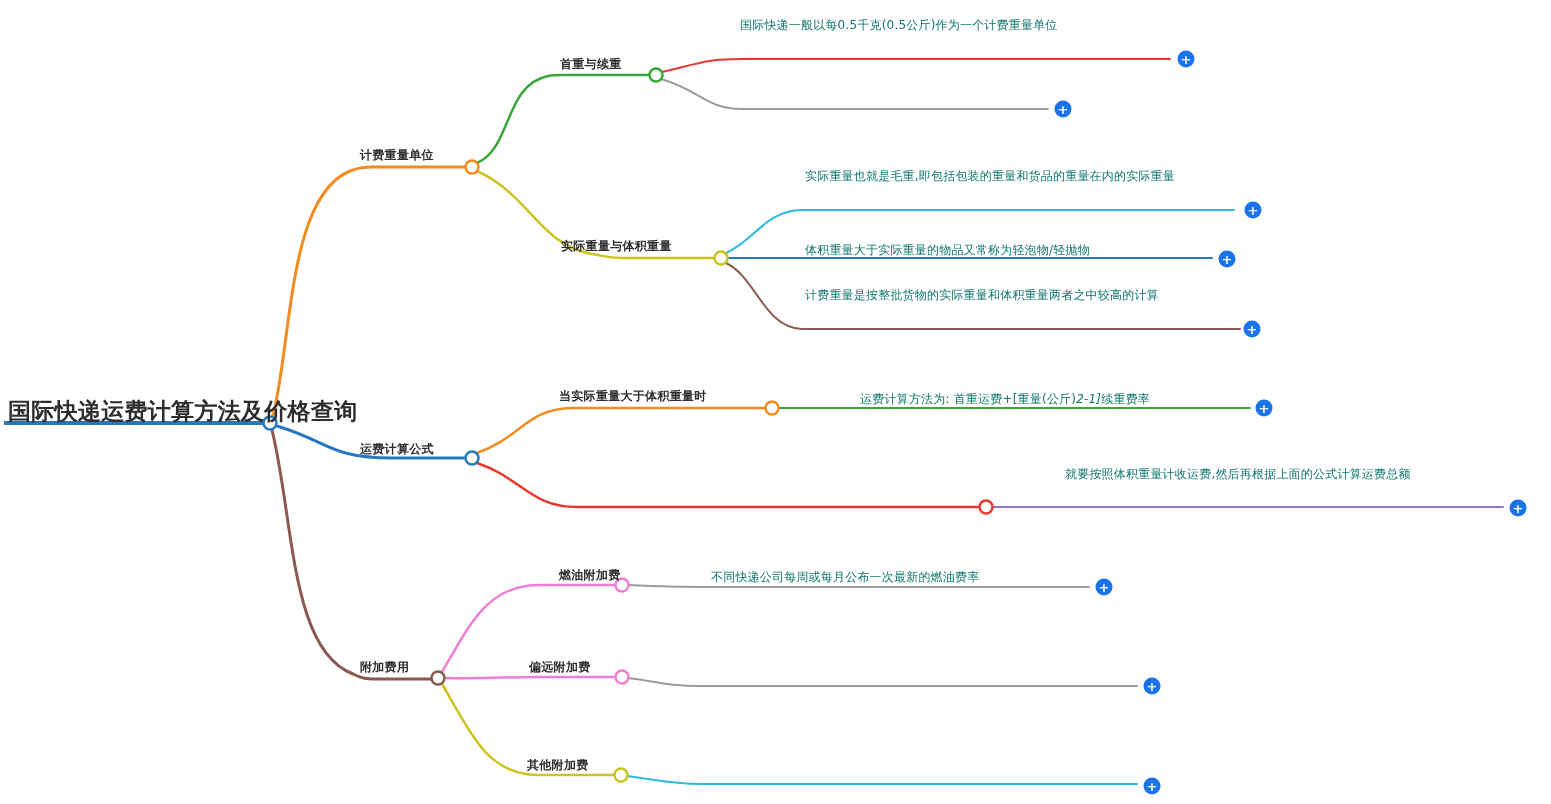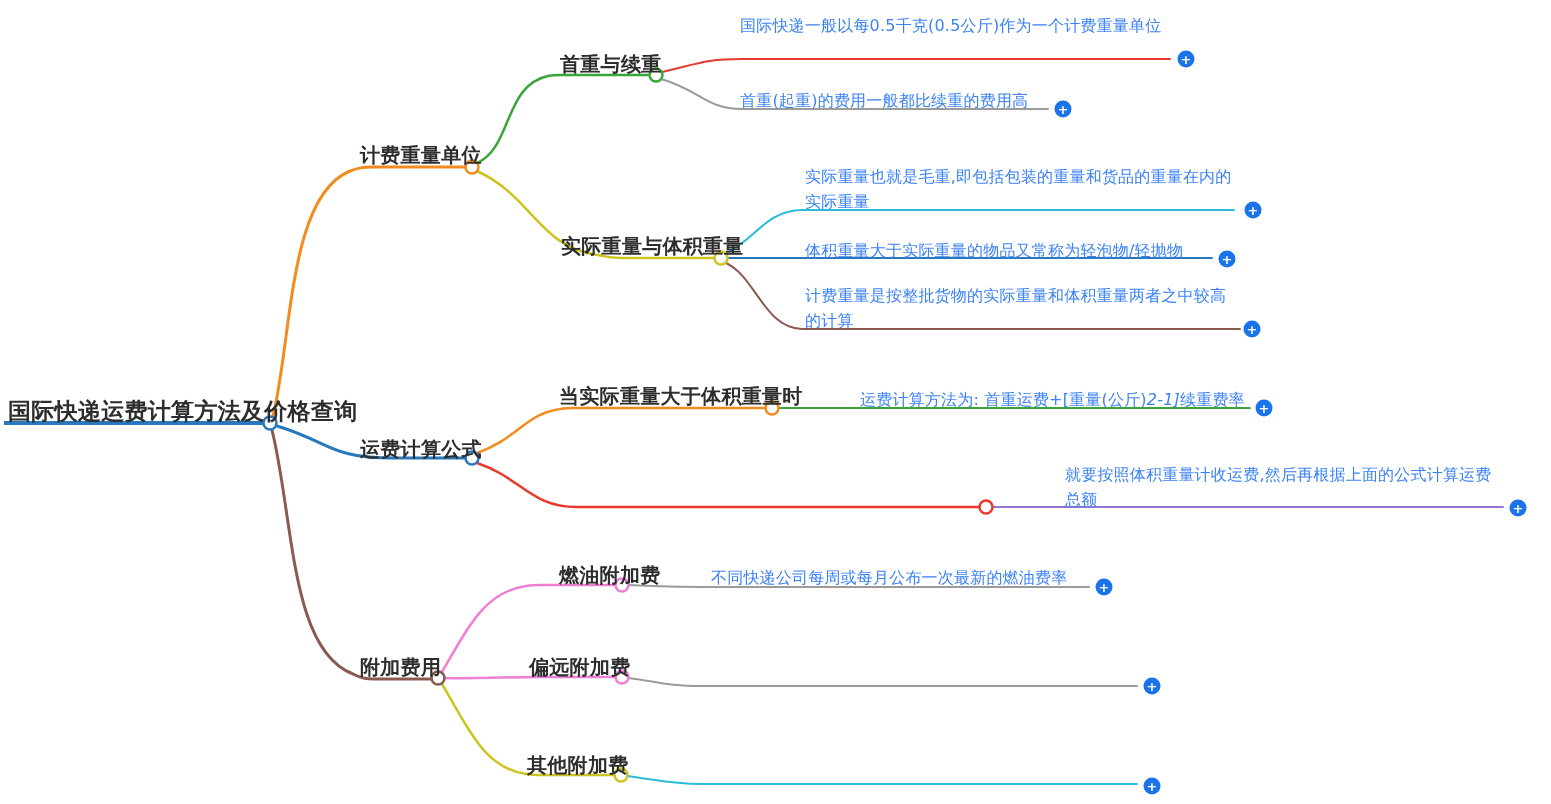--- a/index.html
+++ b/index.html
@@ -2,27 +2,27 @@
 <html><head>
 <meta charset="utf-8">
 <style>
   html,body { margin:0; padding:0; background:#ffffff; }
   .canvas {
     position:relative; width:1551px; height:804px; background:#ffffff;
     font-family:"DejaVu Sans","Liberation Sans",sans-serif; overflow:hidden;
   }
   svg.links { position:absolute; left:0; top:0; width:1551px; height:804px; }
   .label {
-    position:absolute; font-weight:bold; color:#2d2d2d; font-size:20px;
+    position:absolute; font-weight:bold; color:#2d2d2d; font-size:12px;
     white-space:nowrap; letter-spacing:0.3px; line-height:19px;
   }
   .label.root-label { font-size:23px; }
   .label.wrap { white-space:normal; line-height:25px; }
   .leaf {
-    position:absolute; color:#3b82f6; font-size:16px; line-height:25px;
+    position:absolute; color:#0f766e; font-size:12px; line-height:25px;
     letter-spacing:0.2px;
   }
   .leaf .it { font-style:italic; }
   .nowrap { white-space:nowrap; }
   .plus {
     position:absolute; width:17px; height:17px; border-radius:50%;
     background:#1a73e8; color:#ffffff; display:flex; align-items:center;
     justify-content:center; font-size:13px; font-weight:bold; line-height:1;
     transform:translate(-50%,-50%); cursor:pointer; user-select:none;
   }
@@ -77,21 +77,20 @@
   </svg>
 
   <div class="label root-label" style="left:8px; top:402px;">国际快递运费计算方法及价格查询</div>
 
   <div class="label" style="left:360px; top:146px;">计费重量单位</div>
   <div class="label" style="left:360px; top:440px;">运费计算公式</div>
   <div class="label" style="left:360px; top:658px;">附加费用</div>
 
   <div class="label" style="left:560px; top:55px;">首重与续重</div>
   <div class="leaf" style="left:740px; top:13px; width:424px;">国际快递一般以每0.5千克(0.5公斤)作为一个计费重量单位</div>
-  <div class="leaf nowrap" style="left:740px; top:88px;">首重(起重)的费用一般都比续重的费用高</div>
 
   <div class="label" style="left:561px; top:237px;">实际重量与体积重量</div>
   <div class="leaf" style="left:805px; top:164px; width:434px;">实际重量也就是毛重,即包括包装的重量和货品的重量在内的实际重量</div>
   <div class="leaf nowrap" style="left:805px; top:238px;">体积重量大于实际重量的物品又常称为轻泡物/轻抛物</div>
   <div class="leaf" style="left:805px; top:283px; width:434px;">计费重量是按整批货物的实际重量和体积重量两者之中较高的计算</div>
 
   <div class="label" style="left:559px; top:387px;">当实际重量大于体积重量时</div>
   <div class="leaf nowrap" style="left:860px; top:387px;">
     <span>运费计算方法为: 首重运费+[重量(公斤)</span><span class="it">2-1]</span><span>续重费率</span>
   </div>

